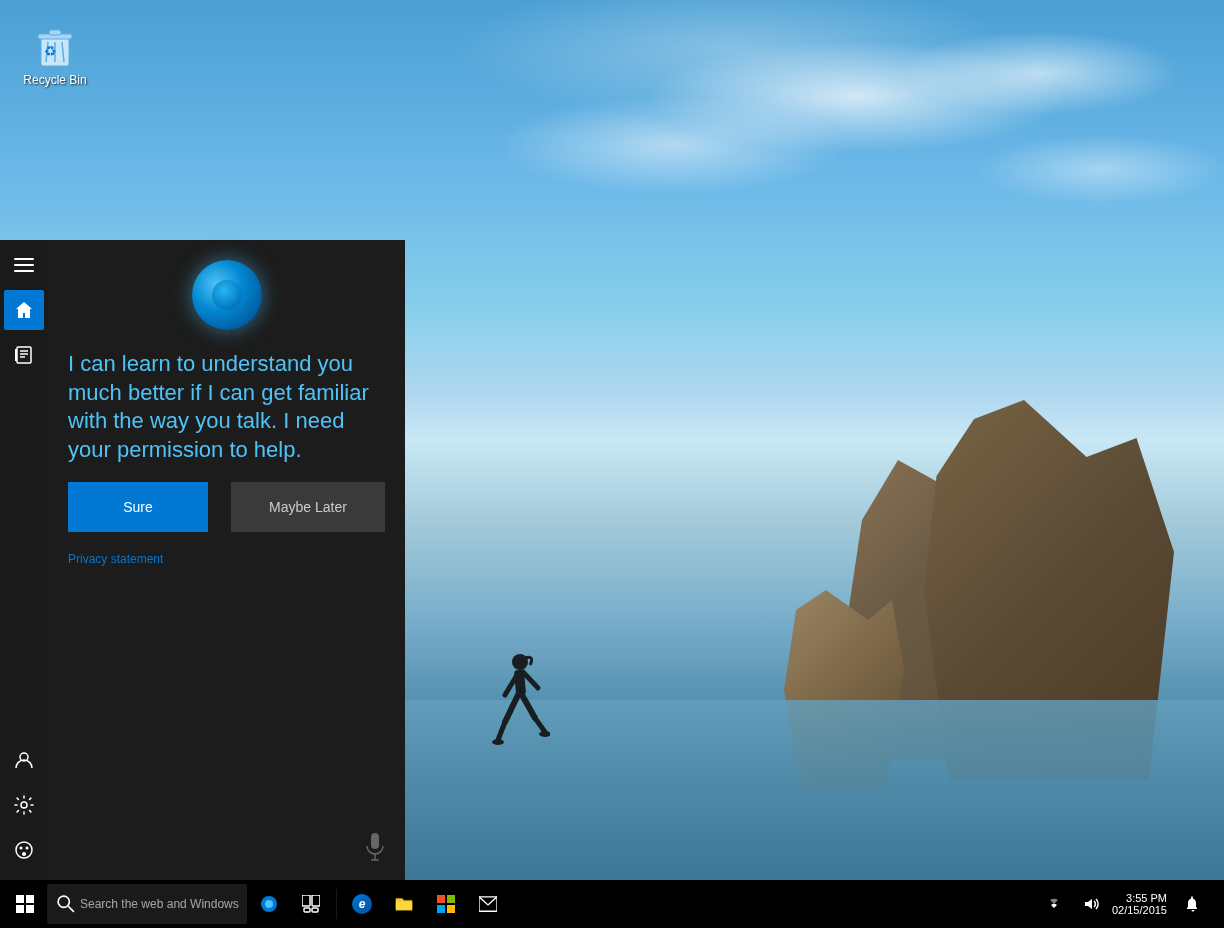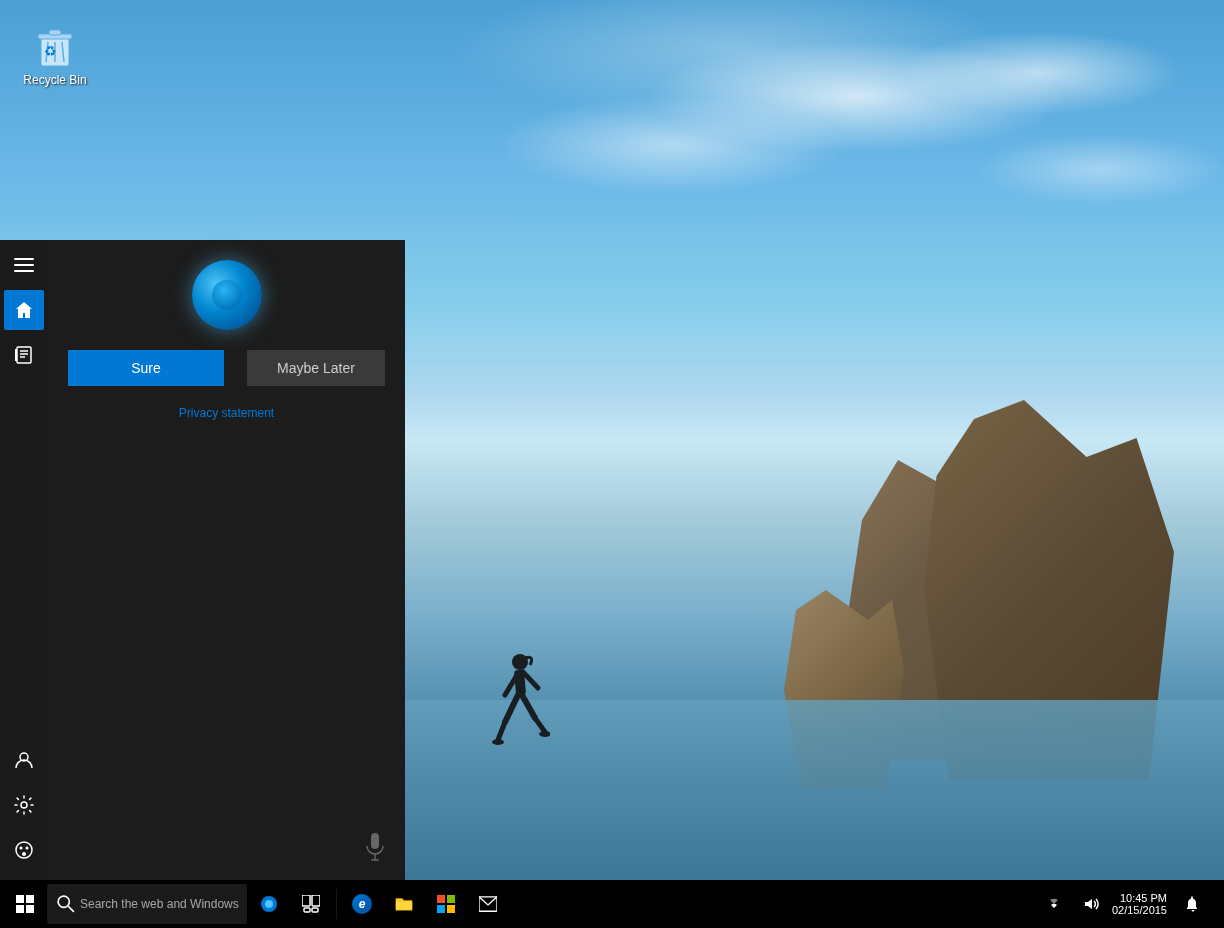--- a/index.html
+++ b/index.html
@@ -267,36 +267,35 @@
       background: #0078d4;
       color: white;
       border: none;
       cursor: pointer;
       font-size: 14px;
       font-family: 'Segoe UI', Arial, sans-serif;
     }
 
     .btn-maybe {
       flex: 1;
-      padding: 1px;
+      padding: 17px;
       background: #3a3a3a;
       color: #ccc;
       border: none;
       cursor: pointer;
       font-size: 14px;
       font-family: 'Segoe UI', Arial, sans-serif;
     }
 
     
     #privacy-link {
       color: #0078d4;
       font-size: 12px;
       cursor: pointer;
       text-decoration: none;
-      text-align: center;
     }
 
     
     #bottom-sidebar {
       margin-top: auto;
       display: flex;
       flex-direction: column;
       align-items: center;
       gap: 5px;
     }
@@ -497,20 +496,21 @@
   </div>
 
   <div id="cortana-content">
 
     <div id="cortana-logo">
       <div class="cortana-circle">
         <div class="cortana-inner"></div>
       </div>
     </div>
 
+    <div id="cortana-message">I can learn to understand you much better if I can get familiar with the way you talk. I need your permission to help.</div>
 
 
     <div id="cortana-buttons">
       <button class="btn-sure">Sure</button>
       <button class="btn-maybe">Maybe Later</button>
     </div>
 
     <a href="#" id="privacy-link">Privacy statement</a>
 
     <div id="mic-icon">
@@ -599,21 +599,21 @@
 
     <div class="tray-icon">
       <svg width="16" height="16" viewBox="0 0 16 16" fill="white" xmlns="http://www.w3.org/2000/svg">
         <path d="M2 6h3l4-3v10l-4-3H2z"></path>
         <path d="M11 5a4 4 0 010 6" fill="none" stroke="white" stroke-width="1.5"></path>
         <path d="M13 3a7 7 0 010 10" fill="none" stroke="white" stroke-width="1.5"></path>
       </svg>
     </div>
 
     <div style="display:flex;flex-direction:column;align-items:flex-end;font-size:11px;color:white;margin-right:5px;">
-      <span>10:45 PM</span>
+      <span>3:55 PM</span>
       <span>02/15/2015</span>
     </div>
 
     <div class="tray-icon">
       <svg width="14" height="16" viewBox="0 0 14 16" fill="white" xmlns="http://www.w3.org/2000/svg">
         <path d="M7 0C5.9 0 5 .9 5 2c0 .2 0 .4.1.6C3 3.3 2 5 2 7v4l-1 1v1h10v-1l-1-1V7c0-2-1-3.7-3.1-4.4.1-.2.1-.4.1-.6 0-1.1-.9-2-2-2zM5.5 14c0 .8.7 1.5 1.5 1.5s1.5-.7 1.5-1.5h-3z"></path>
       </svg>
     </div>
   </div>
 </div>

